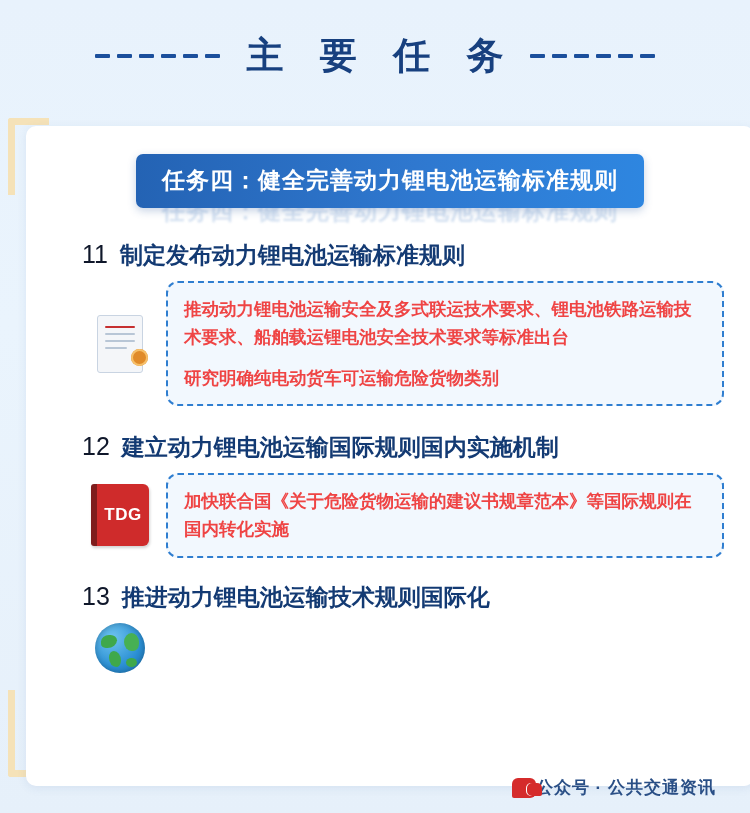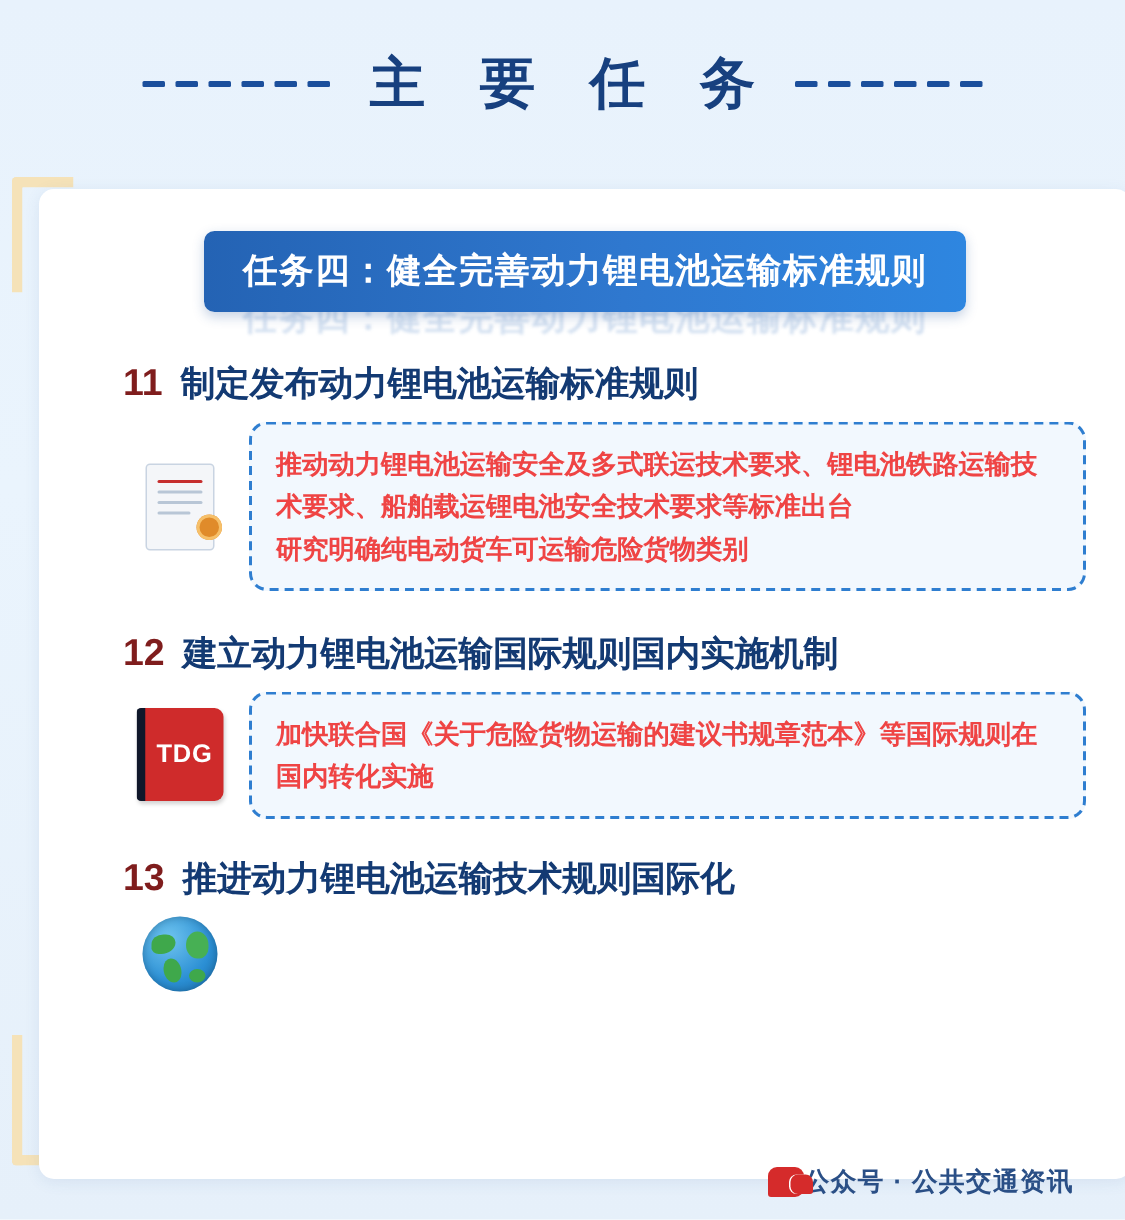--- a/index.html
+++ b/index.html
@@ -130,22 +130,22 @@
     padding: 0 30px;
   }
   .sec-title {
     display: flex;
     align-items: baseline;
     gap: 12px;
     margin: 0 0 10px 26px;
   }
   .sec-num {
     font-size: 25px;
-    font-weight: bold;
-    color: #7f1d1d;
+    font-weight: normal;
+    color: #0f172a;
   }
   .sec-text {
     font-size: 23px;
     font-weight: bold;
     color: #133a73;
   }
 
   .row {
     display: flex;
     align-items: center;
@@ -166,20 +166,21 @@
     background: #f2f8fe;
     padding: 12px 16px;
   }
   .para {
     font-size: 17.5px;
     line-height: 1.62;
     color: #ef4444;
     font-weight: bold;
   }
   .para + .para {
+    margin-top: 12px;
   }
 
   
   .doc-icon {
     position: relative;
     width: 44px;
     height: 56px;
     background: #f4f6f9;
     border: 1px solid #c9d4e2;
     border-radius: 3px;
@@ -204,21 +205,21 @@
     border-radius: 50%;
     background: #e08b2a;
     box-shadow: inset 0 0 0 2px #f6c06a;
   }
 
   .book-icon {
     width: 52px;
     height: 62px;
     background: #cf2b2b;
     border-radius: 3px 6px 6px 3px;
-    border-left: 6px solid #0f172a;
+    border-left: 6px solid #7f1d1d;
     display: flex;
     align-items: center;
     justify-content: center;
     box-shadow: 1px 2px 3px rgba(0,0,0,0.18);
   }
   .book-icon span {
     color: #ffffff;
     font-size: 17px;
     font-weight: bold;
     letter-spacing: 0.5px;

